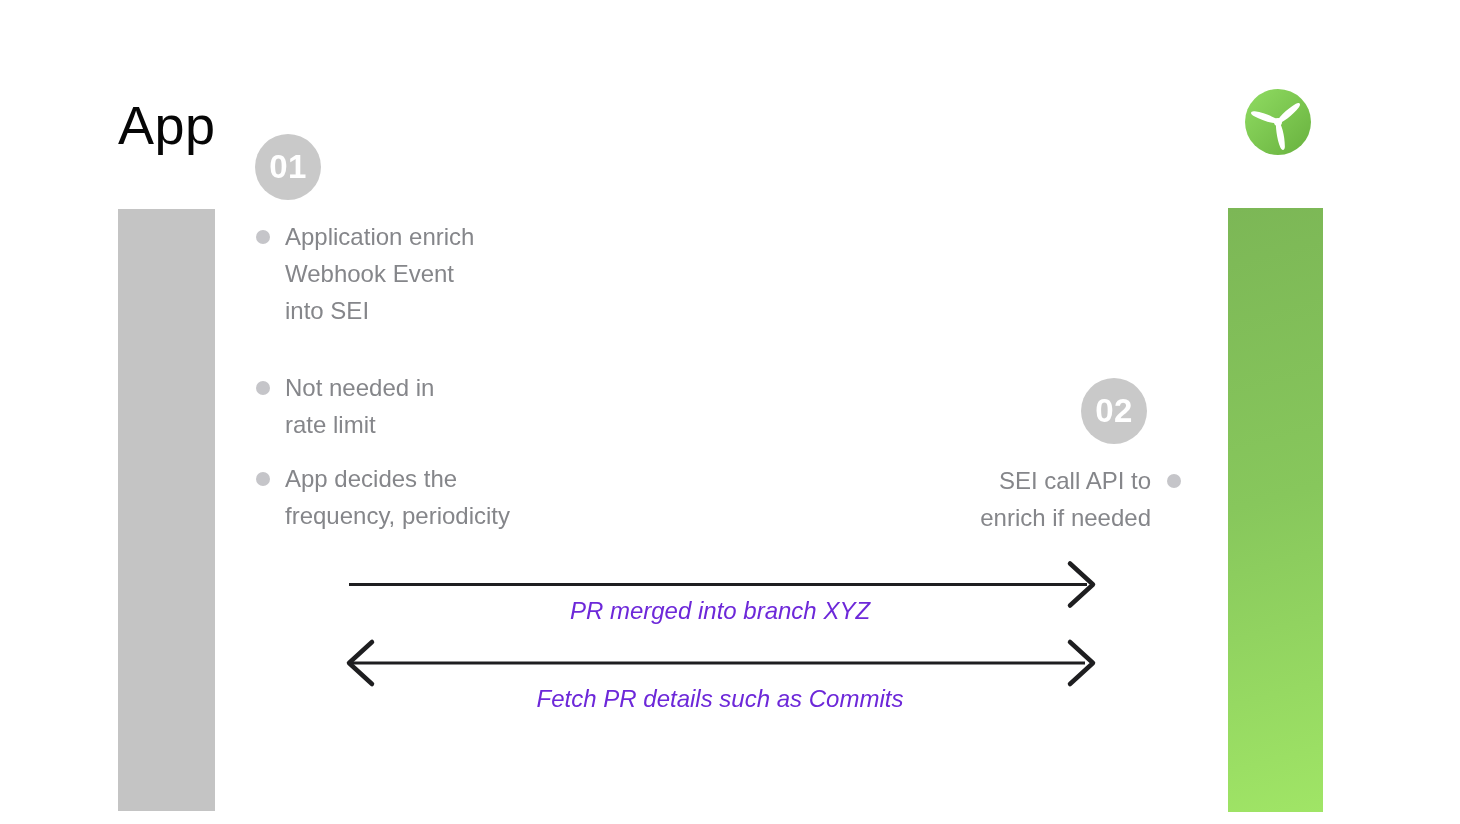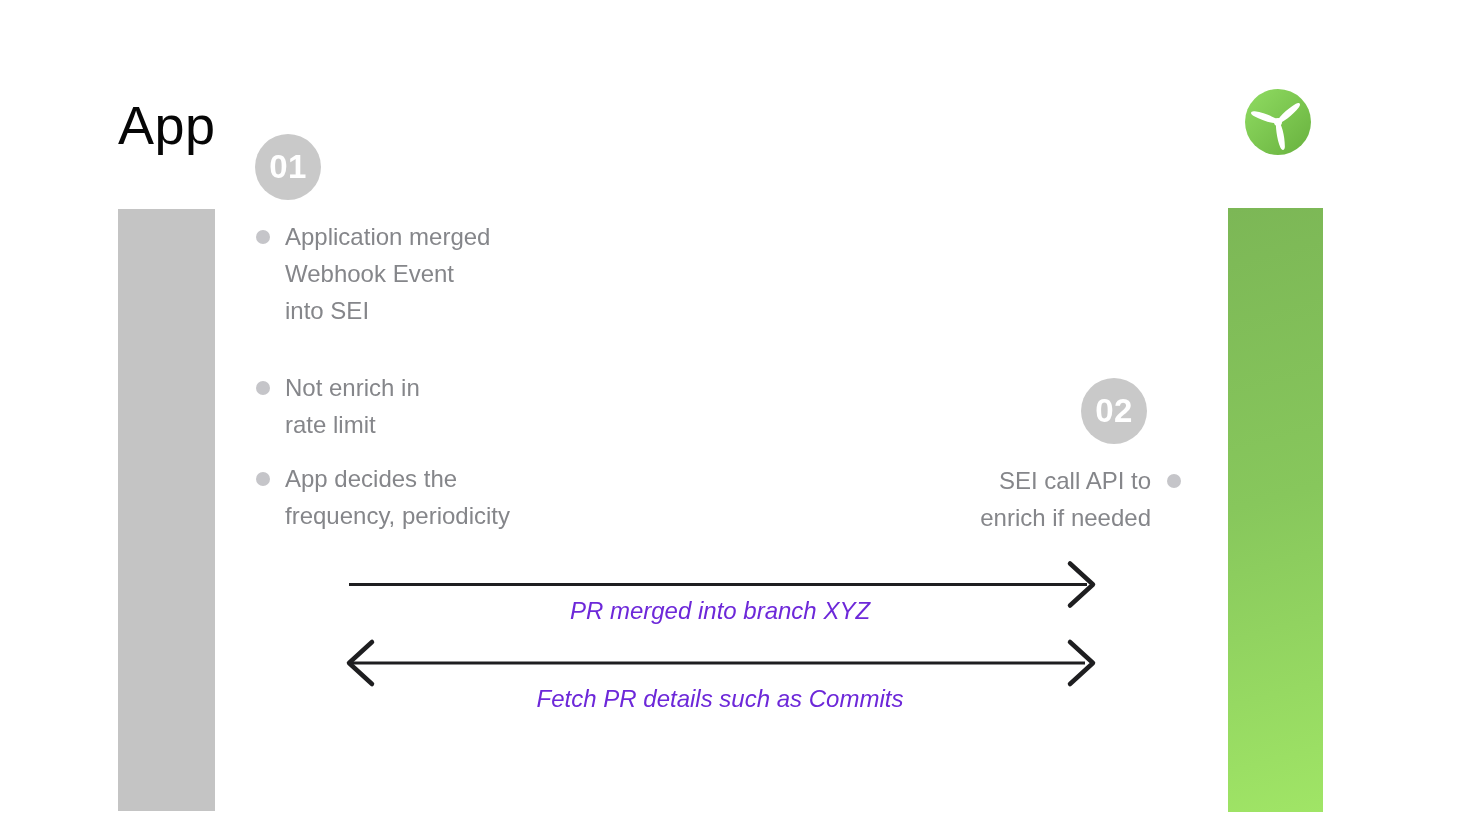--- a/index.html
+++ b/index.html
@@ -71,30 +71,30 @@
 
   <div class="title">App</div>
 
   <div class="gray-bar"></div>
 
   <div class="badge badge-01">01</div>
 
   <div class="bullet-item item-1">
     <span class="dot"></span>
     <div class="bullet-text">
-      <div class="line">Application merged</div>
+      <div class="line">Application enrich</div>
       <div class="line">Webhook Event</div>
       <div class="line">into SEI</div>
     </div>
   </div>
 
   <div class="bullet-item item-2">
     <span class="dot"></span>
     <div class="bullet-text">
-      <div class="line">Not enrich in</div>
+      <div class="line">Not needed in</div>
       <div class="line">rate limit</div>
     </div>
   </div>
 
   <div class="bullet-item item-3">
     <span class="dot"></span>
     <div class="bullet-text">
       <div class="line">App decides the</div>
       <div class="line">frequency, periodicity</div>
     </div>

